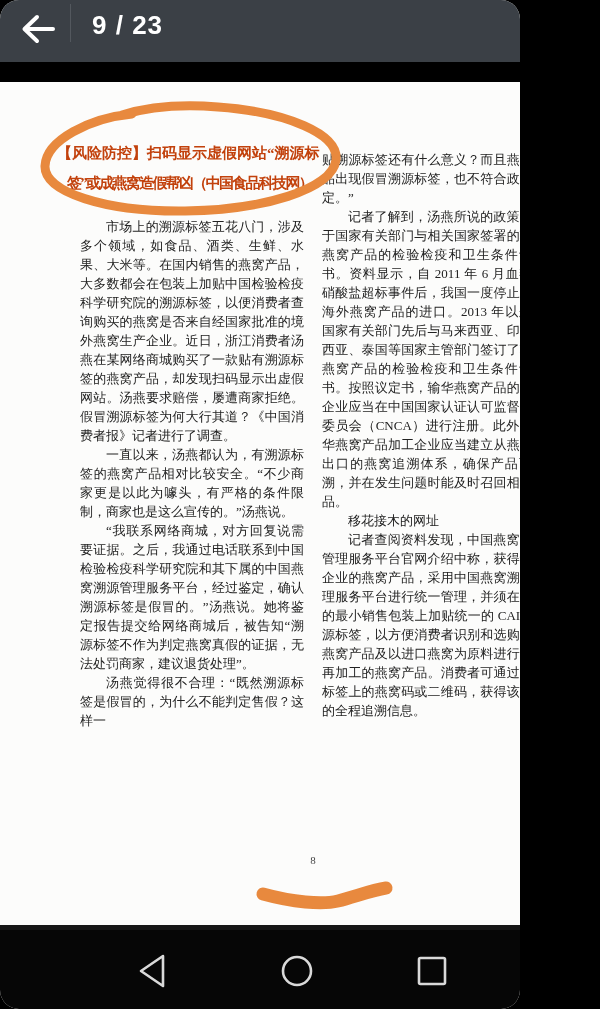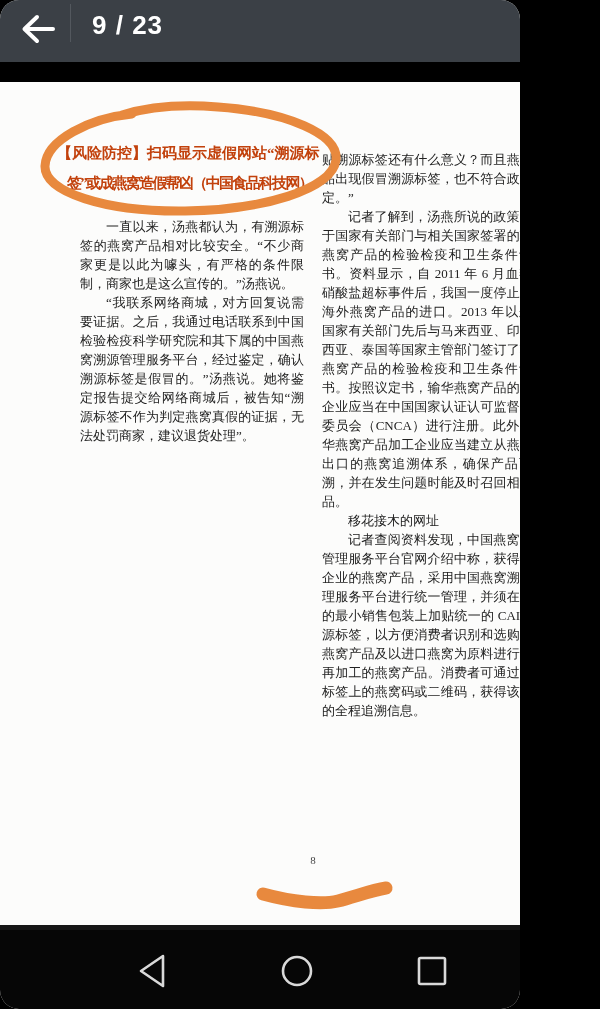--- a/index.html
+++ b/index.html
@@ -64,22 +64,24 @@
   </header>
   <div class="top-black"></div>
 
   <main class="page">
     <h1 class="article-title">
       <span class="t-line1">【风险防控】扫码显示虚假网站“溯源标</span>
       <span class="t-line2">签”或成燕窝造假帮凶（中国食品科技网）</span>
     </h1>
 
     <div class="col col-left">
+        <p class="para body">市场上的溯源标签五花八门，涉及多个领域，如食品、酒类、生鲜、水果、大米等。在国内销售的燕窝产品，大多数都会在包装上加贴中国检验检疫科学研究院的溯源标签，以便消费者查询购买的燕窝是否来自经国家批准的境外燕窝生产企业。近日，浙江消费者汤燕在某网络商城购买了一款贴有溯源标签的燕窝产品，却发现扫码显示出虚假网站。汤燕要求赔偿，屡遭商家拒绝。假冒溯源标签为何大行其道？《中国消费者报》记者进行了调查。</p>
         <p class="para body">一直以来，汤燕都认为，有溯源标签的燕窝产品相对比较安全。“不少商家更是以此为噱头，有严格的条件限制，商家也是这么宣传的。”汤燕说。</p>
         <p class="para body">“我联系网络商城，对方回复说需要证据。之后，我通过电话联系到中国检验检疫科学研究院和其下属的中国燕窝溯源管理服务平台，经过鉴定，确认溯源标签是假冒的。”汤燕说。她将鉴定报告提交给网络商城后，被告知“溯源标签不作为判定燕窝真假的证据，无法处罚商家，建议退货处理”。</p>
+        <p class="para body">汤燕觉得很不合理：“既然溯源标签是假冒的，为什么不能判定售假？这样一</p>
       </div>
     <div class="col col-right">
         <p class="para continuation">贴溯源标签还有什么意义？而且燕窝产品出现假冒溯源标签，也不符合政策规定。”</p>
         <p class="para body">记者了解到，汤燕所说的政策，源于国家有关部门与相关国家签署的输入燕窝产品的检验检疫和卫生条件议定书。资料显示，自 2011 年 6 月血燕亚硝酸盐超标事件后，我国一度停止所有海外燕窝产品的进口。2013 年以来，国家有关部门先后与马来西亚、印度尼西亚、泰国等国家主管部门签订了输华燕窝产品的检验检疫和卫生条件议定书。按照议定书，输华燕窝产品的加工企业应当在中国国家认证认可监督管理委员会（CNCA）进行注册。此外，输华燕窝产品加工企业应当建立从燕屋到出口的燕窝追溯体系，确保产品可追溯，并在发生问题时能及时召回相关产品。</p>
         <p class="para subheading">移花接木的网址</p>
         <p class="para body">记者查阅资料发现，中国燕窝溯源管理服务平台官网介绍中称，获得认证企业的燕窝产品，采用中国燕窝溯源管理服务平台进行统一管理，并须在产品的最小销售包装上加贴统一的 CAIQ 溯源标签，以方便消费者识别和选购进口燕窝产品及以进口燕窝为原料进行国内再加工的燕窝产品。消费者可通过查询标签上的燕窝码或二维码，获得该产品的全程追溯信息。</p>
       </div>
 
     <div class="doc-page-number">8</div>
 

